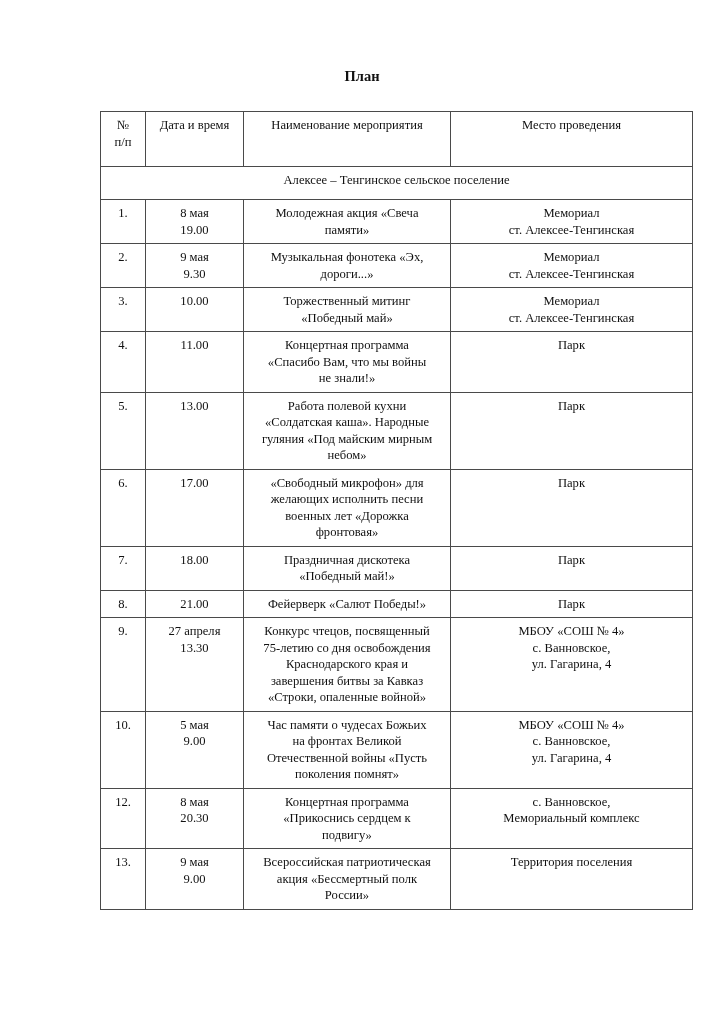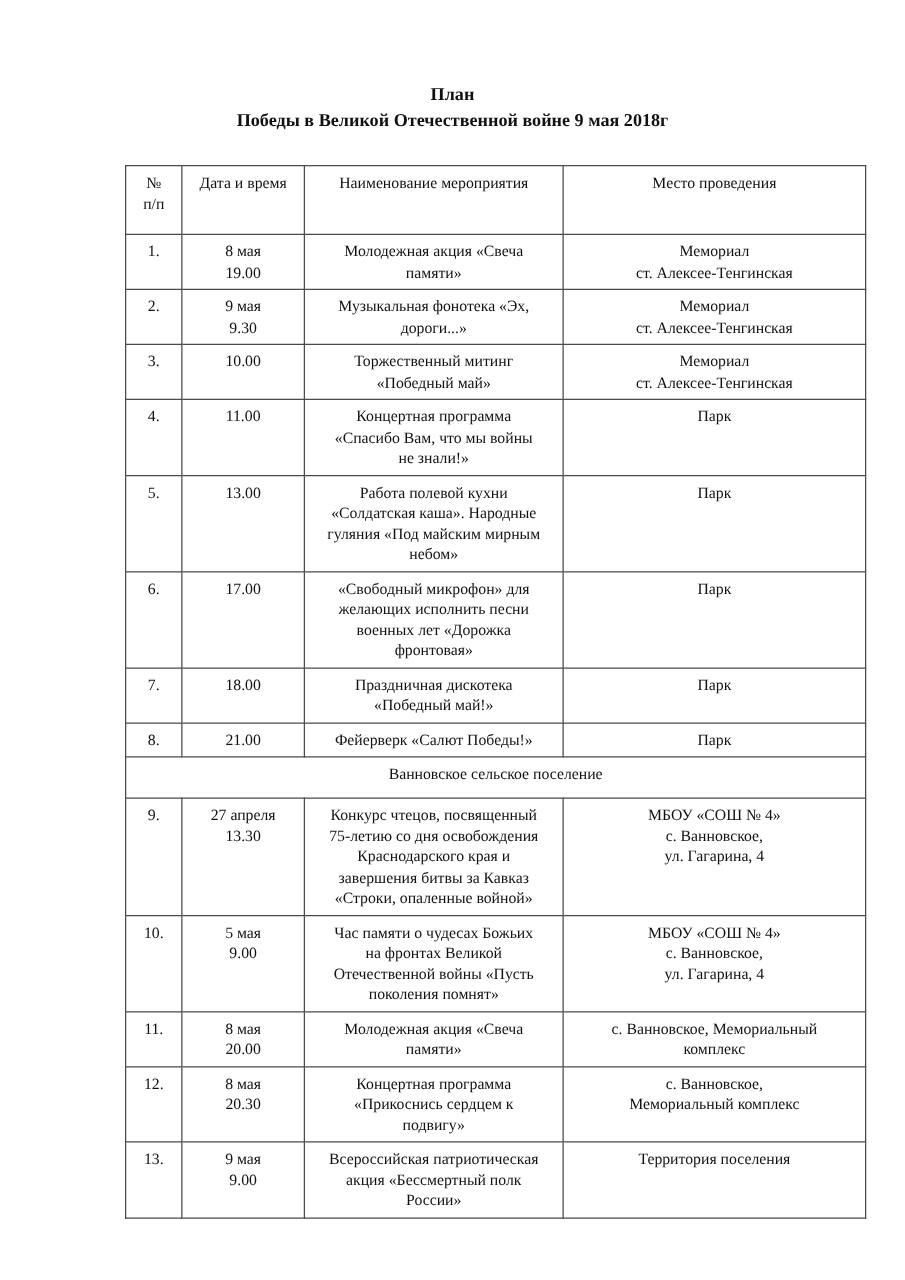--- a/index.html
+++ b/index.html
@@ -91,21 +91,20 @@
 
   .ln { display: block; }
 </style>
 </head>
 <body>
 
 <div class="page">
 
   <div class="title-block">
     <span class="t-line">План</span>
-    <span class="t-line">Победы в Великой Отечественной войне 9 мая 2018г</span>
   </div>
 
   <div class="table-wrap">
     <table class="plan">
       <colgroup>
         <col class="c-num">
         <col class="c-date">
         <col class="c-event">
         <col class="c-place">
       </colgroup>
@@ -114,20 +113,23 @@
           <td>
             <span class="ln">№</span>
             <span class="ln">п/п</span>
           </td>
           <td>Дата и время</td>
           <td>Наименование мероприятия</td>
           <td>Место проведения</td>
         </tr>
       </thead>
       <tbody id="table-body">
+          <tr class="section-row">
+            <td colspan="4">Алексее – Тенгинское сельское поселение</td>
+          </tr>
           <tr>
             <td class="num">1.</td>
             <td class="date">
               <span class="ln">8 мая</span>
               <span class="ln">19.00</span>
             </td>
             <td class="event">
               <span class="ln">Молодежная акция «Свеча</span>
               <span class="ln">памяти»</span>
             </td>
@@ -226,23 +228,20 @@
             <td class="num">8.</td>
             <td class="date">
               <span class="ln">21.00</span>
             </td>
             <td class="event">
               <span class="ln">Фейерверк «Салют Победы!»</span>
             </td>
             <td class="place">
               <span class="ln">Парк</span>
             </td>
-          </tr>
-          <tr class="section-row">
-            <td colspan="4">Ванновское сельское поселение</td>
           </tr>
           <tr>
             <td class="num">9.</td>
             <td class="date">
               <span class="ln">27 апреля</span>
               <span class="ln">13.30</span>
             </td>
             <td class="event">
               <span class="ln">Конкурс чтецов, посвященный</span>
               <span class="ln">75-летию со дня освобождения</span>
@@ -268,35 +267,20 @@
               <span class="ln">Отечественной войны «Пусть</span>
               <span class="ln">поколения помнят»</span>
             </td>
             <td class="place">
               <span class="ln">МБОУ «СОШ № 4»</span>
               <span class="ln">с. Ванновское,</span>
               <span class="ln">ул. Гагарина, 4</span>
             </td>
           </tr>
           <tr>
-            <td class="num">11.</td>
-            <td class="date">
-              <span class="ln">8 мая</span>
-              <span class="ln">20.00</span>
-            </td>
-            <td class="event">
-              <span class="ln">Молодежная акция «Свеча</span>
-              <span class="ln">памяти»</span>
-            </td>
-            <td class="place">
-              <span class="ln">с. Ванновское, Мемориальный</span>
-              <span class="ln">комплекс</span>
-            </td>
-          </tr>
-          <tr>
             <td class="num">12.</td>
             <td class="date">
               <span class="ln">8 мая</span>
               <span class="ln">20.30</span>
             </td>
             <td class="event">
               <span class="ln">Концертная программа</span>
               <span class="ln">«Прикоснись сердцем к</span>
               <span class="ln">подвигу»</span>
             </td>

